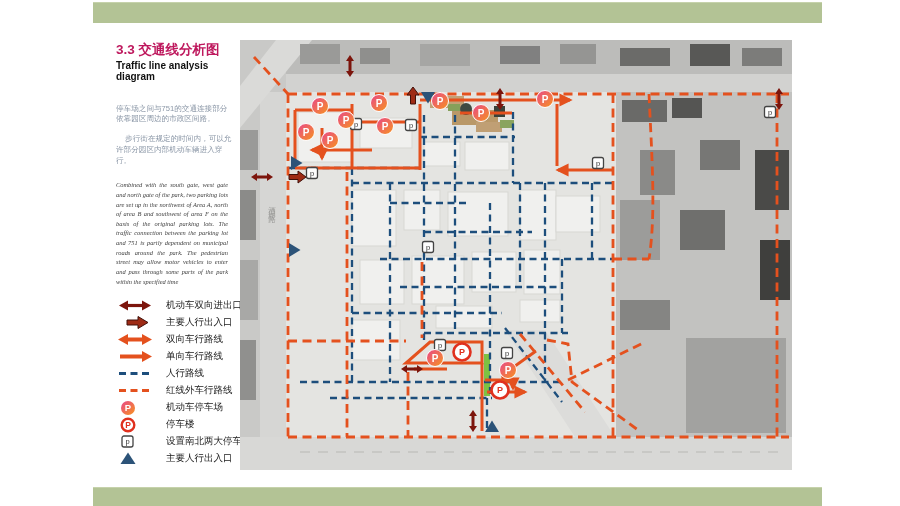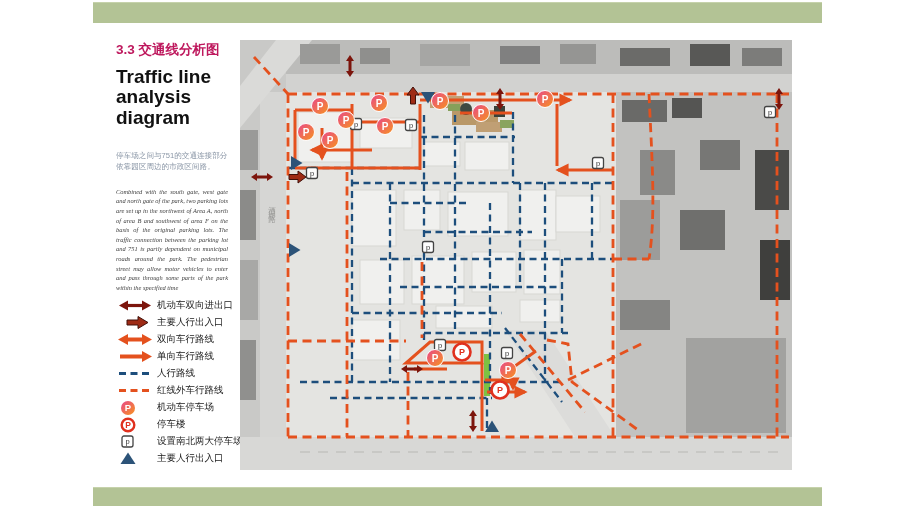--- a/index.html
+++ b/index.html
@@ -5,45 +5,46 @@
   html,body{margin:0;padding:0;background:#ffffff;}
   body{width:900px;height:506px;position:relative;overflow:hidden;
        font-family:"Liberation Sans", sans-serif;}
   .green-bar{position:absolute;left:93px;width:729px;background:#B3C395;
              border-top:1px solid #c6d2ab;}
   .green-bar.top{top:2px;height:20px;}
   .green-bar.bottom{top:487px;height:18px;}
 
   .left-col{position:absolute;left:116px;top:42px;width:122px;}
   .title-zh{font-size:13.5px;font-weight:bold;color:#be185d;line-height:1.15;margin:0;}
-  .title-en{font-size:19px;font-weight:bold;color:#111;line-height:1.1;margin:9px 0 0 0;}
+  .title-en{font-size:10px;font-weight:bold;color:#111;line-height:1.1;margin:2px 0 0 0;}
   .para-zh{font-size:7.6px;color:#8A96A6;line-height:1.42;margin:0 0 9px 0;width:118px;}
   .para-zh.indent{text-indent:1.2em;}
   .para-script{font-size:6.4px;font-style:italic;color:#3c3c3c;line-height:1.5;
                font-family:"Liberation Serif", serif;width:112px;margin:14px 0 0 0;
                text-align:justify;}
 
   .legend{position:absolute;left:117px;top:299px;display:flex;flex-direction:column;gap:4px;}
   .legend-row{display:flex;align-items:center;height:13px;}
   .legend-icon{width:36px;height:15px;flex:0 0 36px;display:flex;align-items:center;}
-  .legend-label{font-size:9.5px;color:#1a1a1a;margin-left:4px;white-space:nowrap;text-align:right;}
+  .legend-label{font-size:9.5px;color:#1a1a1a;margin-left:13px;white-space:nowrap;text-align:right;}
 
   .map-wrap{position:absolute;left:240px;top:40px;width:552px;height:430px;}
 </style>
 </head>
 <body>
 
 <div class="green-bar top"></div>
 <div class="green-bar bottom"></div>
 
 <div class="left-col">
   <h1 class="title-zh">3.3 交通线分析图</h1>
   <h1 class="title-en">Traffic line analysis diagram</h1>
   <div style="height:22px"></div>
   <p class="para-zh">停车场之间与751的交通连接部分依靠园区周边的市政区间路。</p>
+  <p class="para-zh indent">步行街在规定的时间内，可以允许部分园区内部机动车辆进入穿行。</p>
   <p class="para-script">Combined with the south gate, west gate and north gate of the park, two parking lots are set up in the northwest of Area A, north of area B and southwest of area F on the basis of the original parking lots. The traffic connection between the parking lot and 751 is partly dependent on municipal roads around the park. The pedestrian street may allow motor vehicles to enter and pass through some parts of the park within the specified time</p>
 </div>
 
 <div class="legend">
   <div class="legend-row">
     <span class="legend-icon">
       <svg width="36" height="15" viewBox="0 0 36 15">
         <line x1="9" y1="7.5" x2="27" y2="7.5" stroke="#7C150C" stroke-width="3.2"></line>
         <polygon points="2,7.5 11,2.5 11,12.5" fill="#7C150C"></polygon>
         <polygon points="34,7.5 25,2.5 25,12.5" fill="#7C150C"></polygon>

